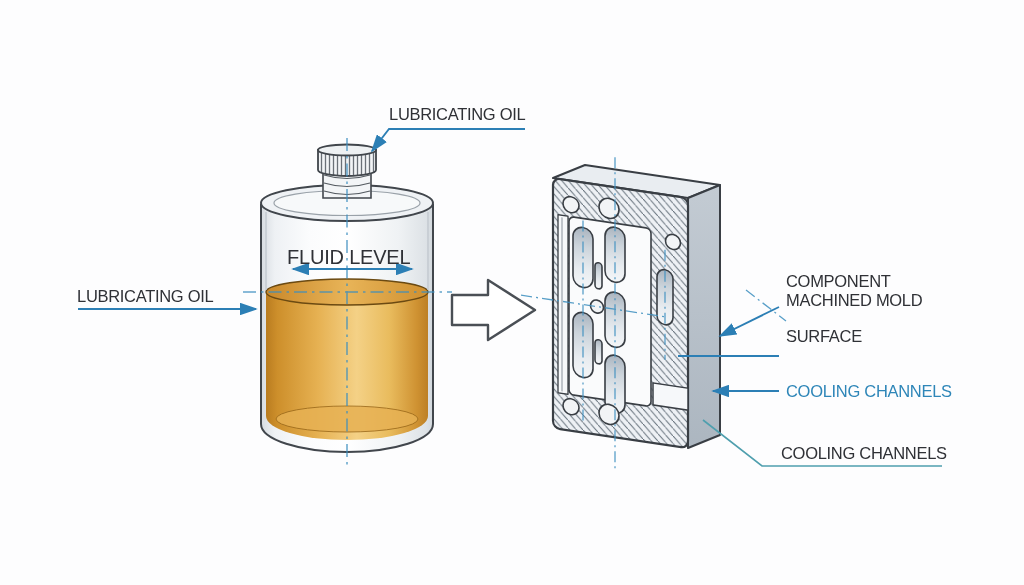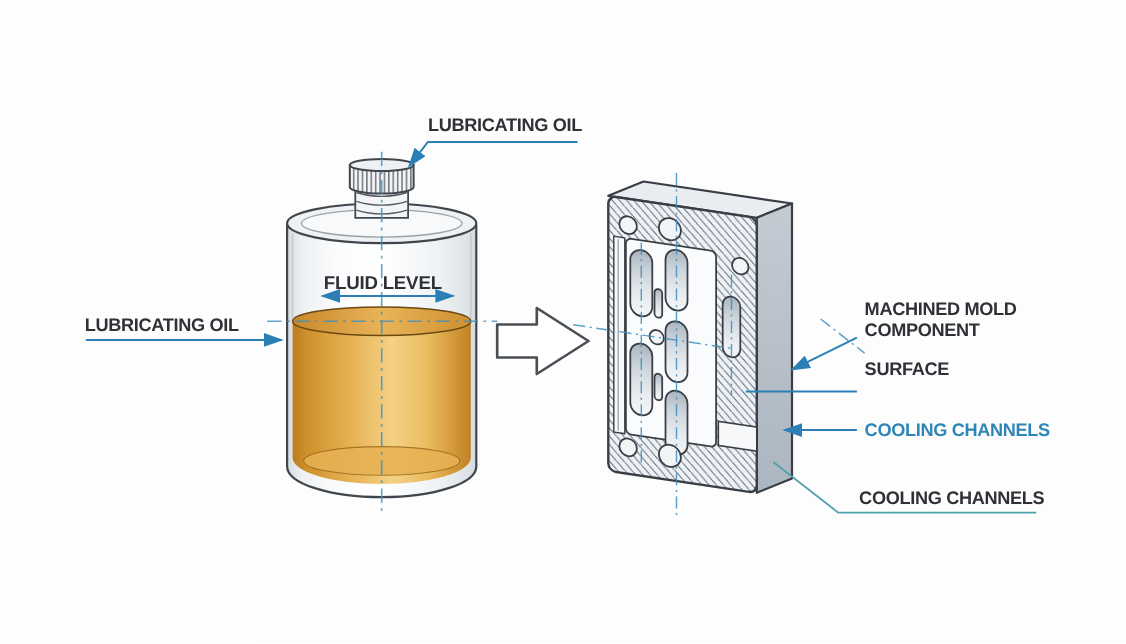--- a/index.html
+++ b/index.html
@@ -2,26 +2,26 @@
 <html><head>
 <meta charset="utf-8">
 <style>
   html,body{margin:0;padding:0;background:#ffffff;}
   .stage{
     position:relative;width:1024px;height:585px;background:#fdfdfe;overflow:hidden;
     font-family:"Liberation Sans",sans-serif;
   }
   .stage svg{position:absolute;left:0;top:0;}
   .label{
-    position:absolute;font-weight:700;font-size:16.5px;letter-spacing:-0.3px;
+    position:absolute;font-weight:400;font-size:16.5px;letter-spacing:-0.3px;
     color:#2f3136;white-space:nowrap;line-height:19px;
   }
   .label .ln{display:block;}
   .label.blue, .label .blue{color:#2e86b8;}
-  .label.small{font-size:17px;letter-spacing:-0.2px;}
+  .label.small{font-size:20px;letter-spacing:-0.2px;}
   .center{text-align:center;}
 </style>
 </head>
 <body>
 
 <div class="stage">
 
   <svg width="1024" height="585" viewBox="0 0 1024 585">
     <defs>
       <linearGradient id="glassGrad" x1="0" y1="0" x2="1" y2="0">
@@ -177,22 +177,22 @@
     </g>
   </svg>
 
   <div class="label" style="left:389px;top:105px;">LUBRICATING OIL</div>
 
   <div class="label small center" style="left:287px;top:248px;width:122px;">FLUID LEVEL</div>
 
   <div class="label" style="left:77px;top:287px;">LUBRICATING OIL</div>
 
   <div class="label" style="left:786px;top:272px;">
+    <span class="ln">COMPONENT</span>
     <span class="ln">MACHINED MOLD</span>
-    <span class="ln">COMPONENT</span>
   </div>
 
   <div class="label" style="left:786px;top:327px;">
     <span class="ln">SURFACE</span>
   </div>
 
   <div class="label blue" style="left:786px;top:382px;">COOLING CHANNELS</div>
 
   <div class="label" style="left:781px;top:444px;">COOLING CHANNELS</div>
 

